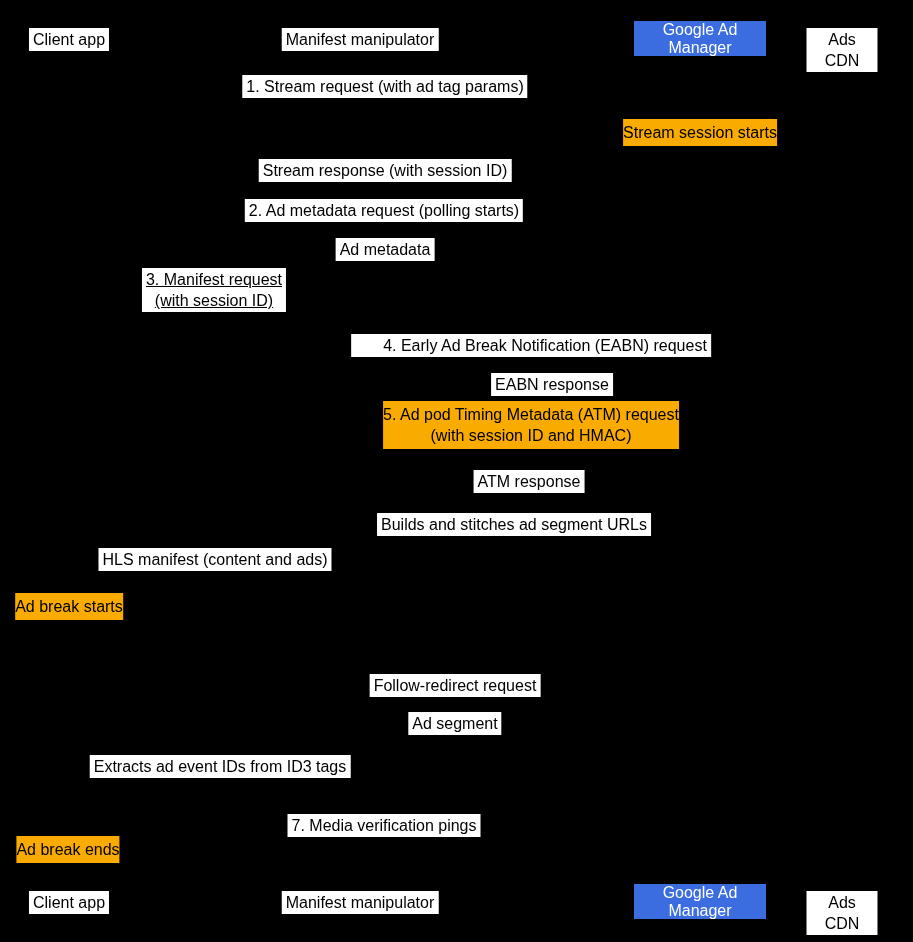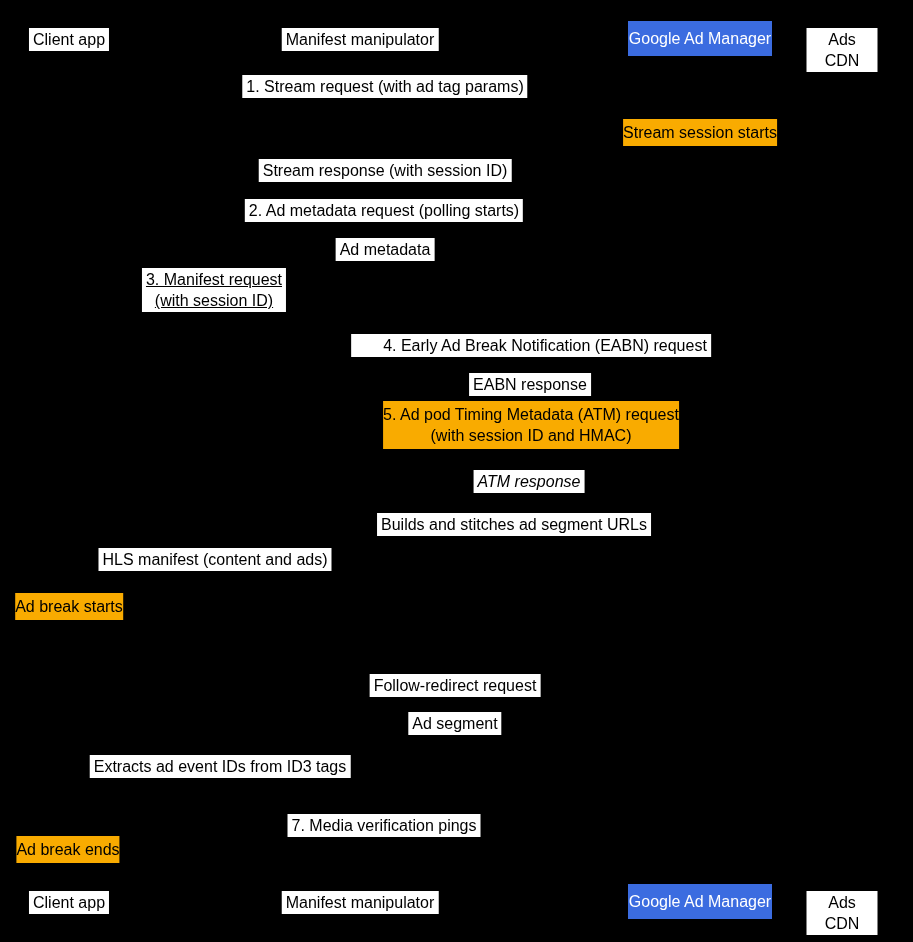--- a/index.html
+++ b/index.html
@@ -30,21 +30,21 @@
     padding: 1px 4px;
   }
   .note {
     background: #f9ab00;
     color: #000000;
     padding: 3px 0;
   }
   .gam {
     position: absolute;
     transform: translateX(-50%);
-    width: 144px;
+    width: 132px;
     height: 35px;
     background: #3b6ce0;
     color: #ffffff;
     font-size: 16px;
     display: flex;
     align-items: center;
     justify-content: center;
     text-align: center;
   }
 </style>
@@ -59,24 +59,24 @@
   <div class="label plain" style="left:842px; top:28px;">Ads CDN</div>
 
   <div class="label plain" style="left:385px; top:75px;">1. Stream request (with ad tag params)</div>
   <div class="label note" style="left:700px; top:119px;">Stream session starts</div>
   <div class="label plain" style="left:385px; top:159px;">Stream response (with session ID)</div>
   <div class="label plain" style="left:384px; top:199px;">2. Ad metadata request (polling starts)</div>
   <div class="label plain" style="left:385px; top:238px;">Ad metadata</div>
   <div class="label plain" style="left:214px; top:268px;text-decoration:underline;">3. Manifest request
 (with session ID)</div>
   <div class="label plain" style="left:531px; top:334px;padding-left:32px;">4. Early Ad Break Notification (EABN) request</div>
-  <div class="label plain" style="left:530px; top:373px;">EABN response</div>
+  <div class="label plain" style="left:552px; top:373px;">EABN response</div>
   <div class="label note" style="left:531px; top:401px;">5. Ad pod Timing Metadata (ATM) request
 (with session ID and HMAC)</div>
-  <div class="label plain" style="left:529px; top:470px;font-style:italic;">ATM response</div>
+  <div class="label plain" style="left:529px; top:470px;">ATM response</div>
   <div class="label plain" style="left:514px; top:513px;">Builds and stitches ad segment URLs</div>
   <div class="label plain" style="left:215px; top:548px;">HLS manifest (content and ads)</div>
   <div class="label note" style="left:69px;  top:593px;">Ad break starts</div>
   <div class="label plain" style="left:455px; top:674px;">Follow-redirect request</div>
   <div class="label plain" style="left:455px; top:712px;">Ad segment</div>
   <div class="label plain" style="left:220px; top:755px;">Extracts ad event IDs from ID3 tags</div>
   <div class="label plain" style="left:384px; top:790px;margin-top:24px;">7. Media verification pings</div>
   <div class="label note" style="left:68px;  top:836px;">Ad break ends</div>
 
   <div class="label plain" style="left:69px;  top:891px;">Client app</div>

